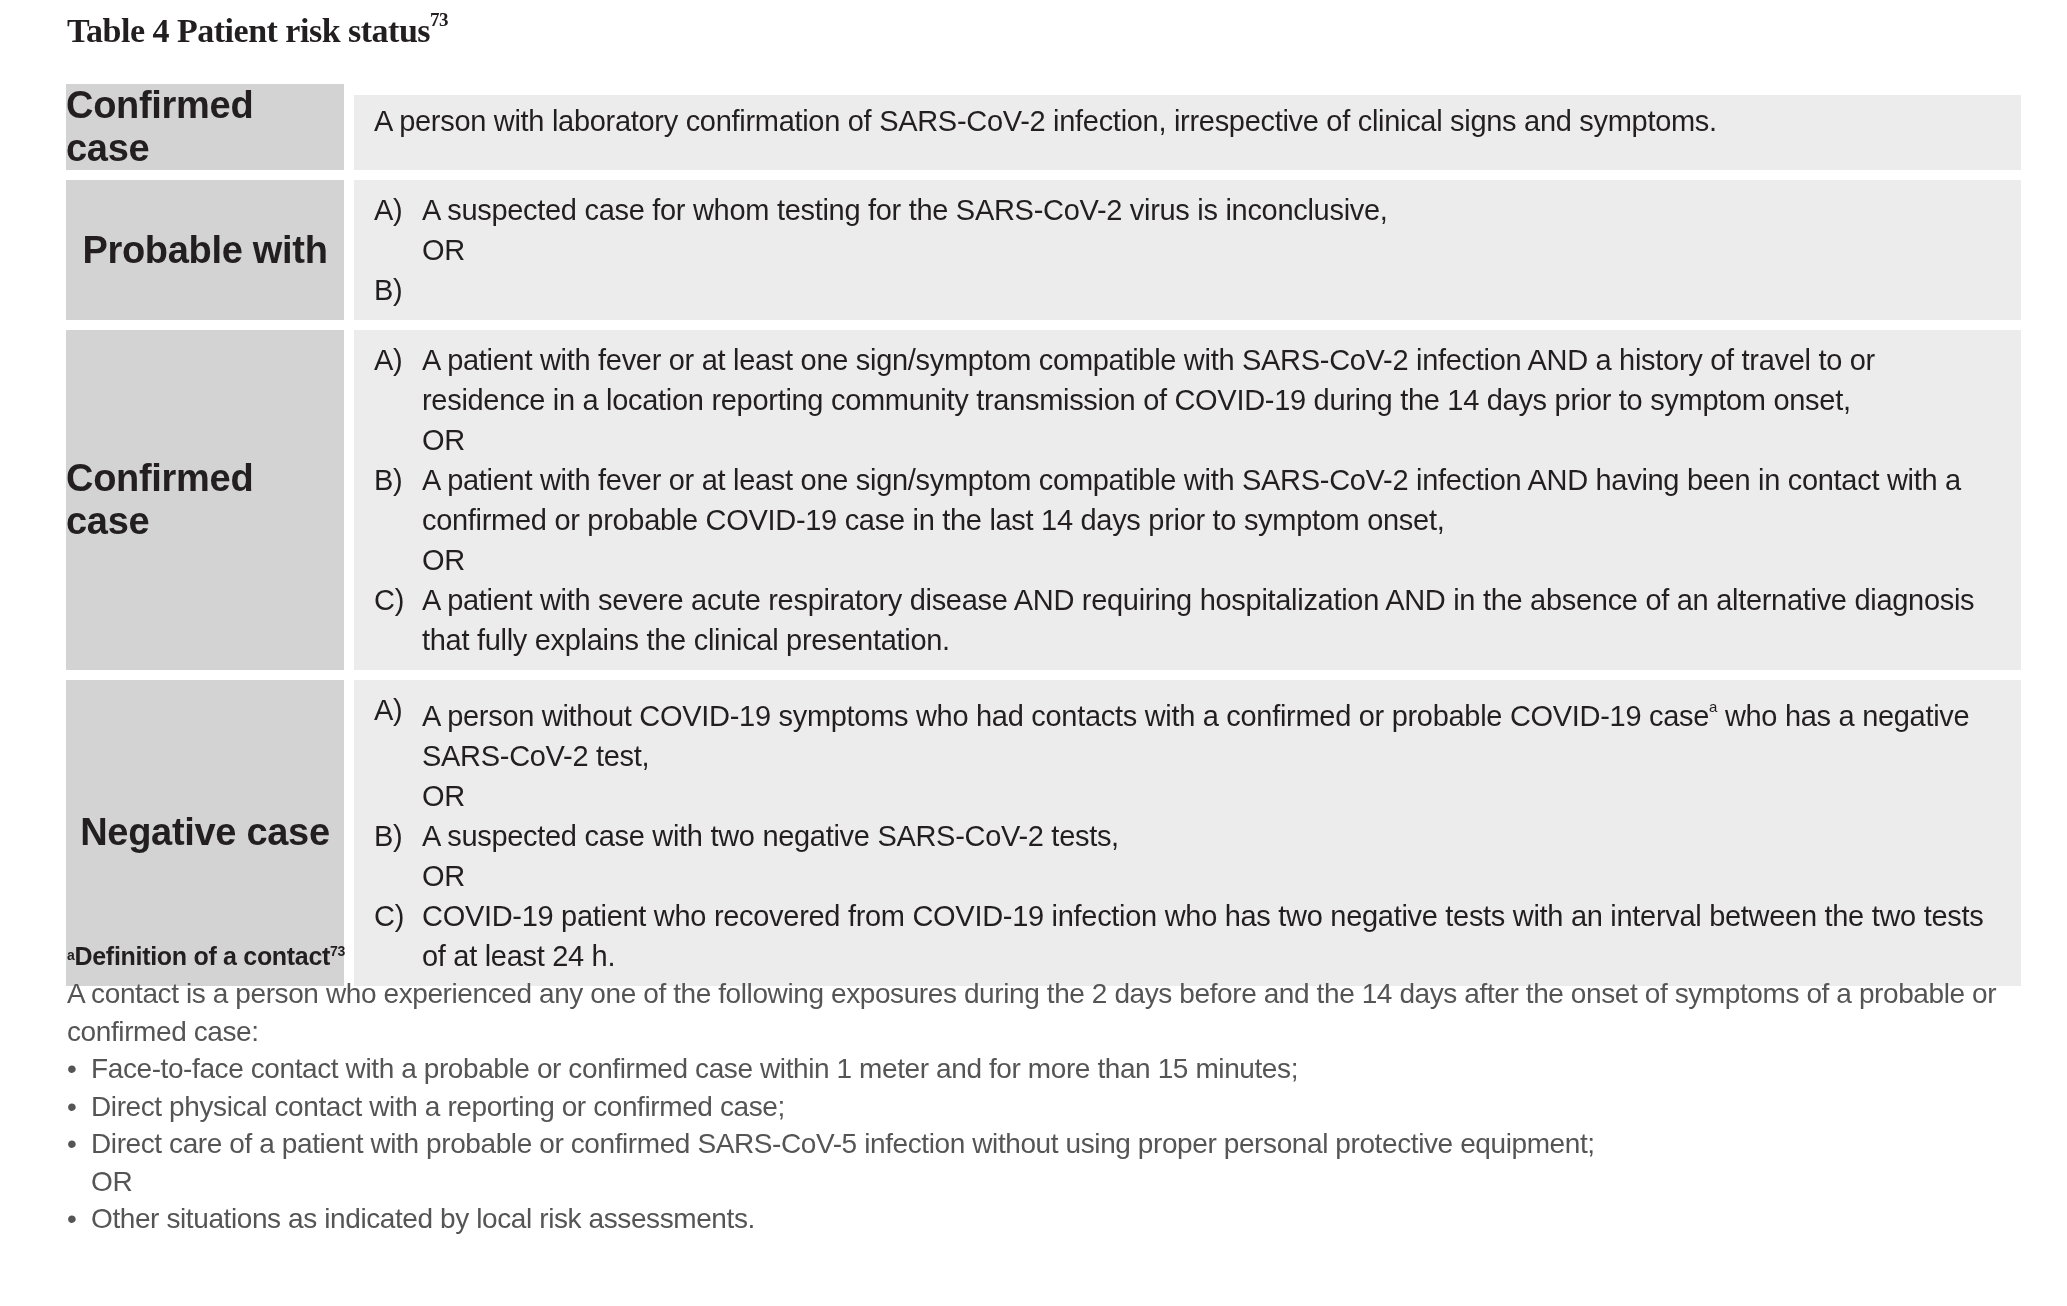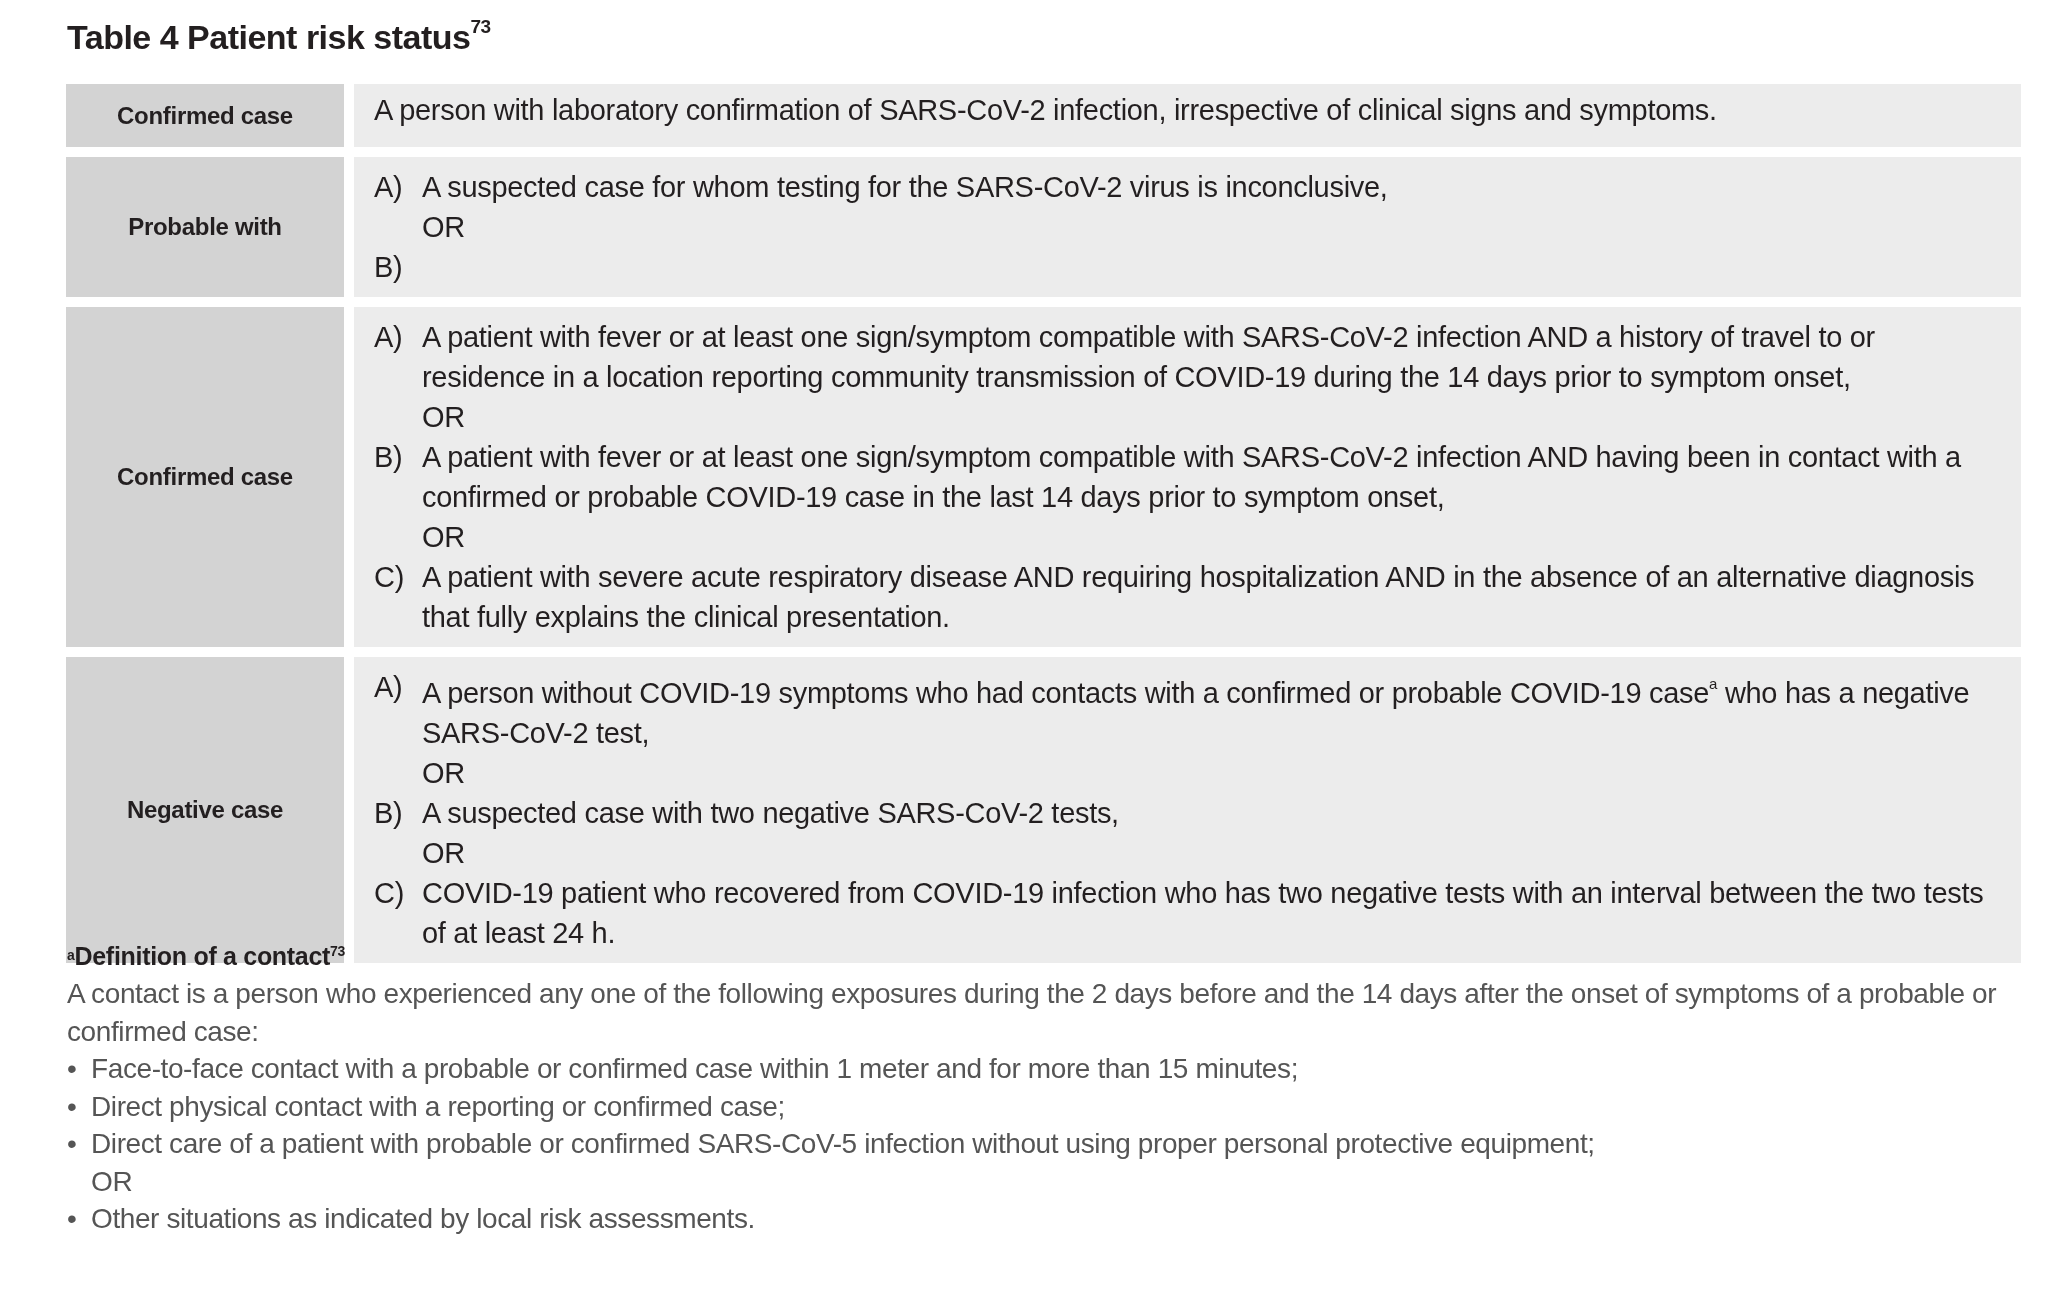--- a/index.html
+++ b/index.html
@@ -1,27 +1,27 @@
 <!DOCTYPE html>
 <html><head>
 <meta charset="utf-8">
 <style>
   html, body { margin:0; padding:0; background:#ffffff; }
   body { width:2067px; height:1306px; position:relative; overflow:hidden;
          font-family:"Liberation Sans", sans-serif; color:#231f20; }
-  .title { position:absolute; left:67px; top:18px; font-size:34px; font-weight:bold;
-           letter-spacing:-0.5px; font-family:Liberation Sans, sans-serif; }
+  .title { position:absolute; left:67px; top:12px; font-size:34px; font-weight:bold;
+           letter-spacing:-0.5px; font-family:Liberation Serif, serif; }
   .title sup { font-size:19px; position:relative; top:-4px; }
   .table { position:absolute; left:66px; top:84px; width:1955px; }
   .row { display:flex; margin-bottom:10px; }
   .label { width:278px; background:#d3d3d3; display:flex; align-items:center; justify-content:center;
-           font-weight:bold; font-size:24px; letter-spacing:-0.3px; margin-right:10px; flex-shrink:0; }
+           font-weight:bold; font-size:38px; letter-spacing:-0.3px; margin-right:10px; flex-shrink:0; }
   .content { flex:1; background:#ececec; font-size:29px; line-height:40px; padding:10px 22px 10px 20px;
              letter-spacing:-0.3px; }
-  .row1 .content { padding-top:6px; padding-bottom:17px; }
+  .row1 .content { padding-top:6px; padding-bottom:17px;margin-top:11px; }
   .item { display:flex; }
   .marker { width:48px; flex-shrink:0; }
   .or { padding-left:48px; }
   .content sup { font-size:15px; position:relative; top:-3px; }
   .fn { position:absolute; left:67px; top:932px; width:1970px; }
   .fn-title { font-weight:bold; font-size:25px; letter-spacing:-0.3px; color:#231f20; line-height:38px; }
   .fn-title sup { font-size:14px; }
   .fn-title .mark { font-size:14px; vertical-align:top; position:relative; top:4px; }
   .fn-text { font-size:28px; line-height:37.5px; color:#555555; letter-spacing:-0.4px; }
   .bullet { display:flex; }

